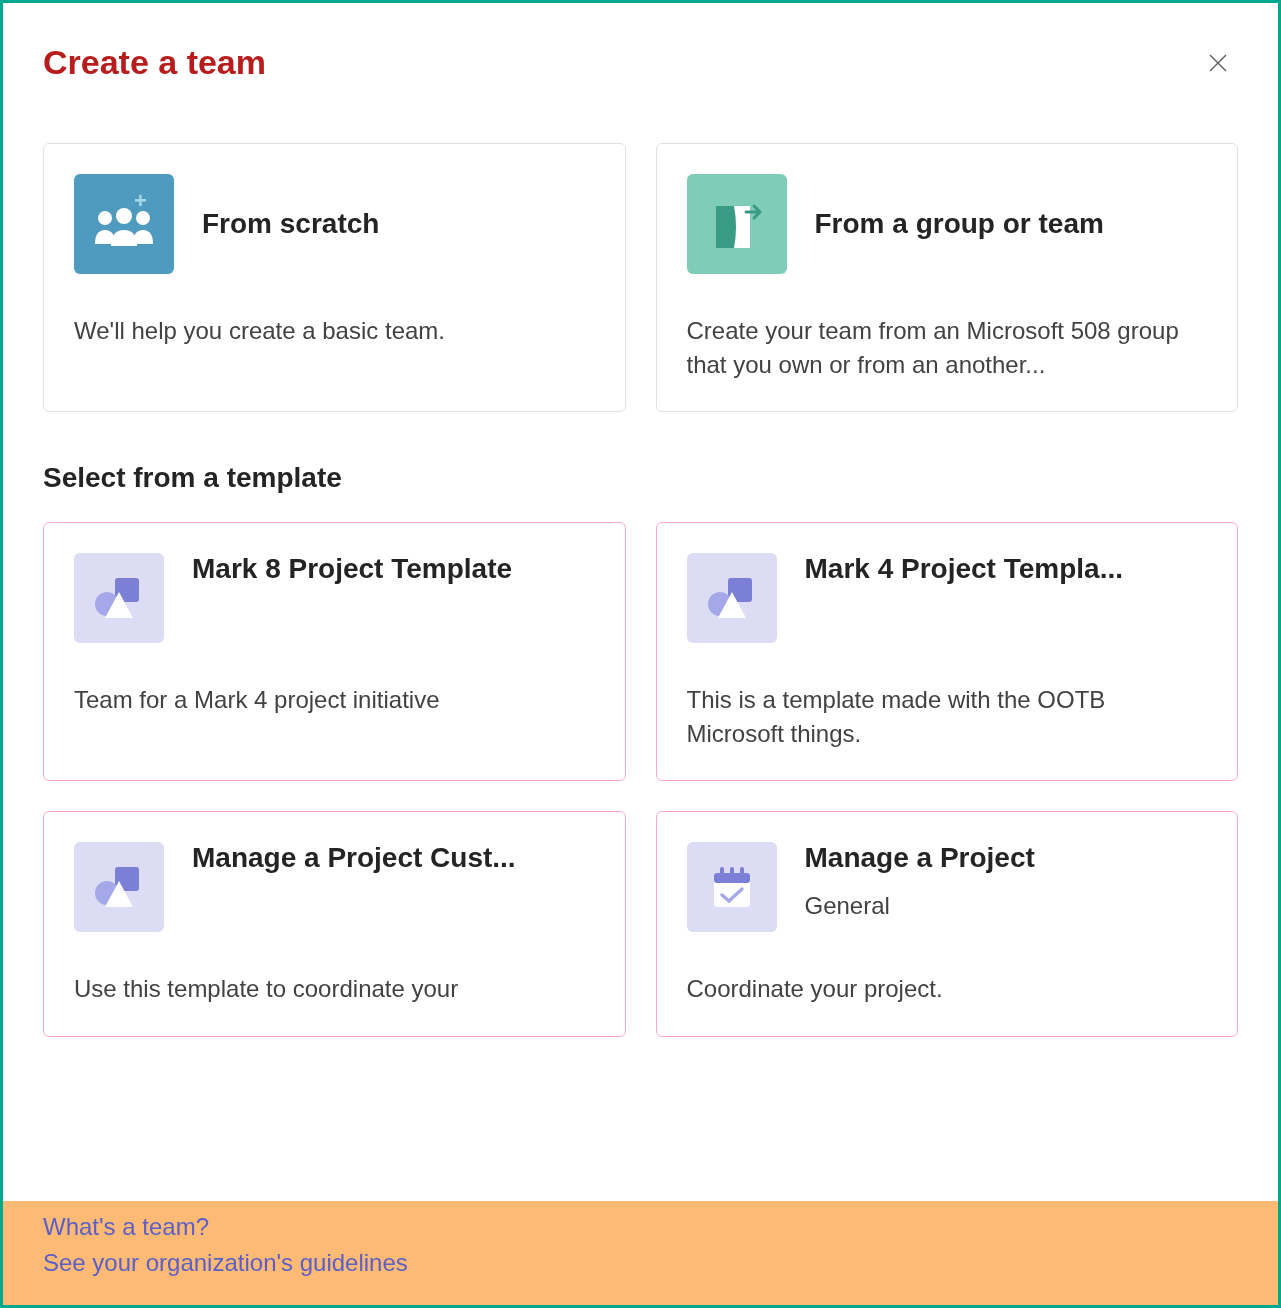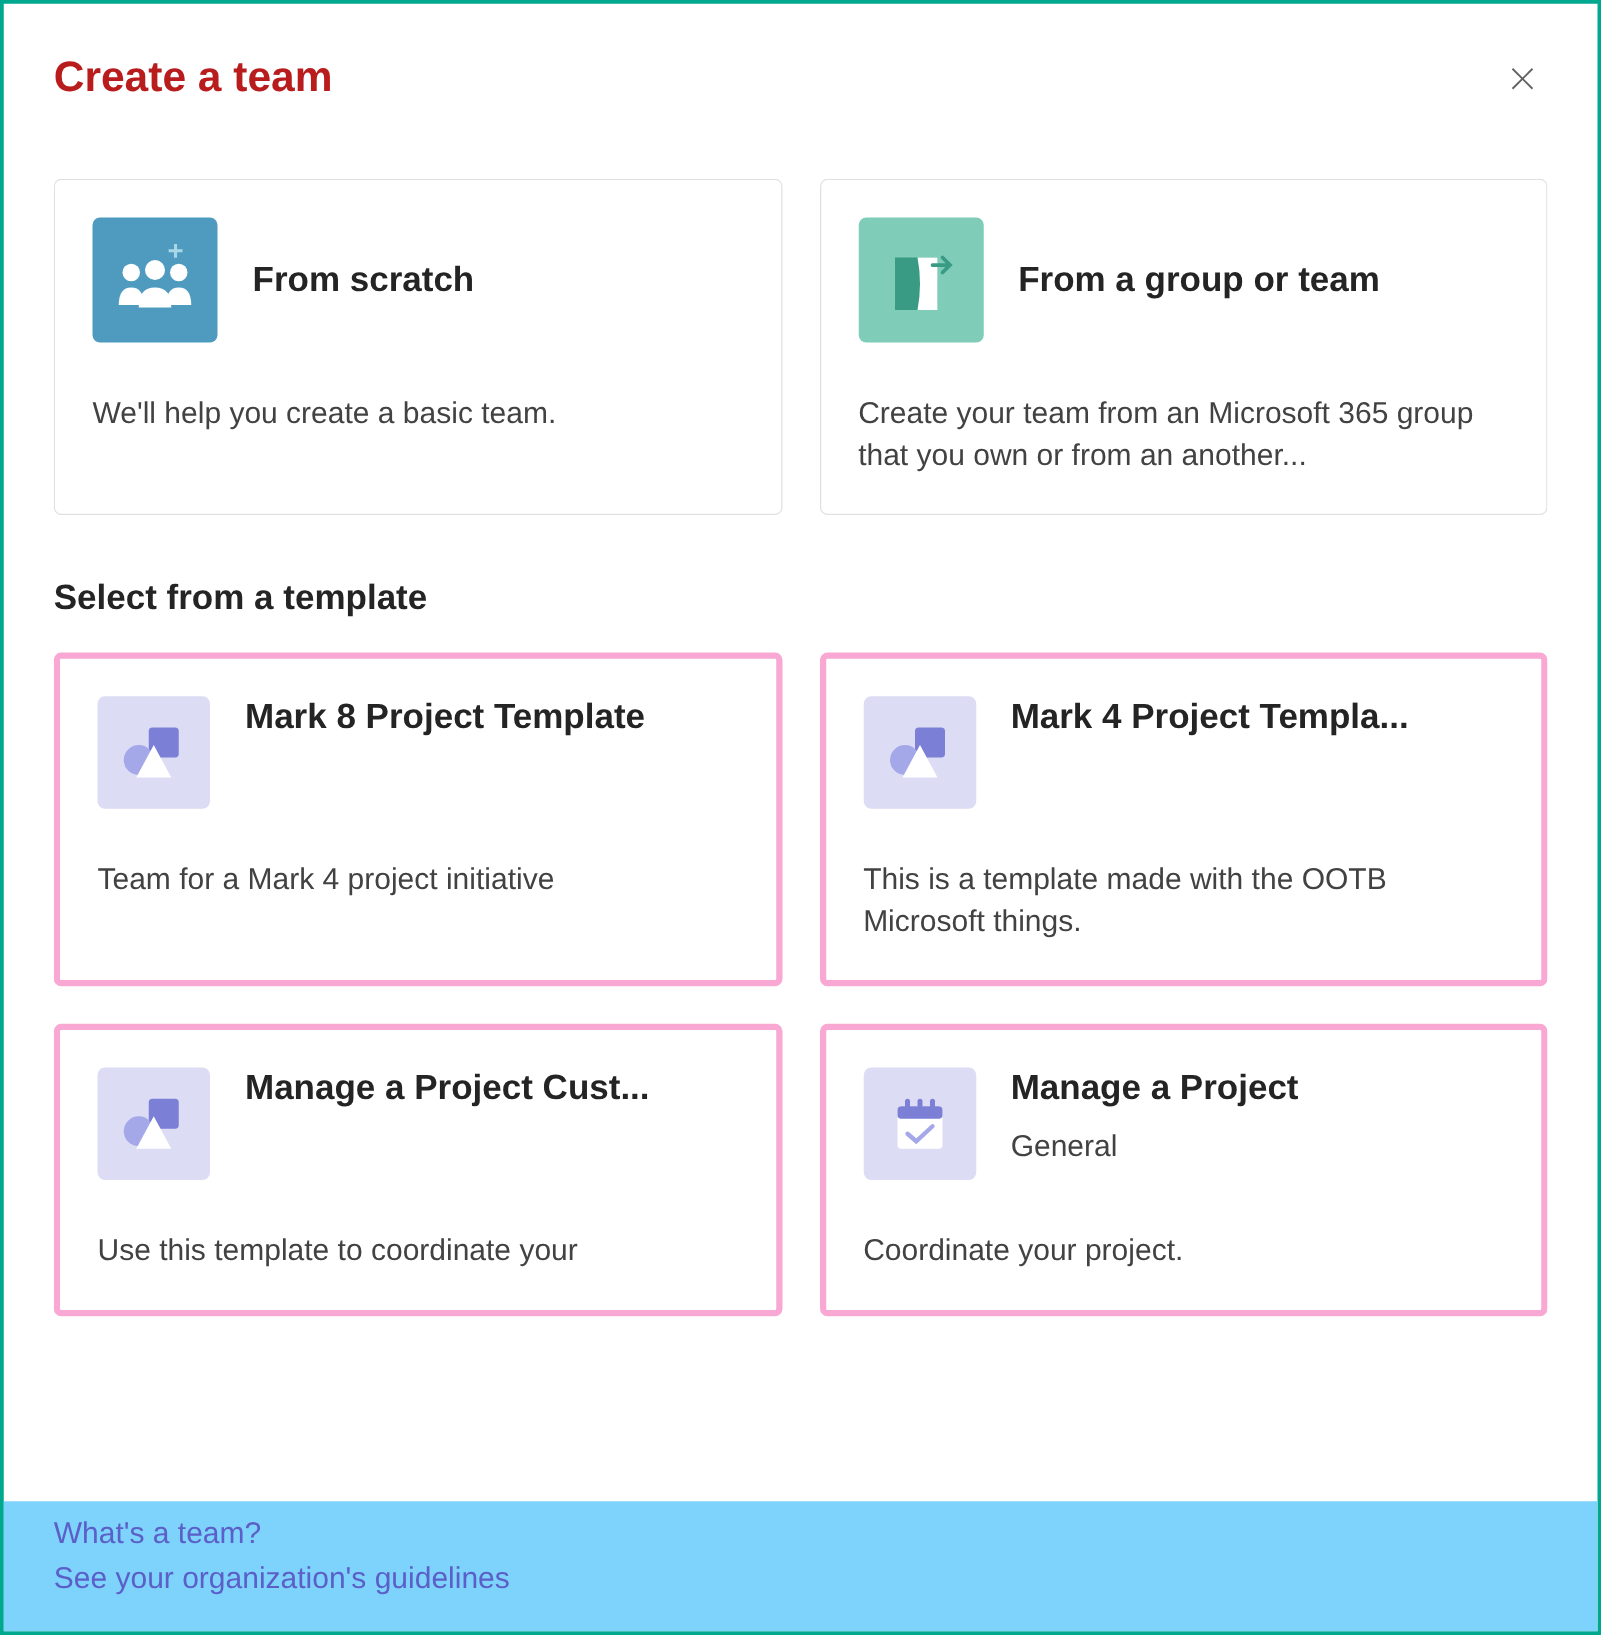--- a/index.html
+++ b/index.html
@@ -113,21 +113,21 @@
       font-weight: 700;
       color: #242424;
       margin-bottom: 28px;
     }
     .templates {
       display: grid;
       grid-template-columns: 1fr 1fr;
       gap: 30px;
     }
     .template-card {
-      border: 5px solid #f9a8d4;
+      border: 1px solid #f9a8d4;
       border-radius: 6px;
       padding: 30px;
       cursor: pointer;
       background: #ffffff;
     }
     .template-header {
       display: flex;
       align-items: flex-start;
       gap: 28px;
       margin-bottom: 40px;
@@ -135,21 +135,21 @@
     }
     .template-title-wrap {
       min-width: 0;
       flex: 1;
     }
     .footer {
       position: absolute;
       bottom: 0;
       left: 0;
       right: 0;
-      background: #7dd3fc;
+      background: #fdba74;
       padding: 12px 40px 28px 40px;
     }
     .footer-link {
       display: block;
       font-size: 24px;
       color: #5b5fc7;
       text-decoration: none;
       cursor: pointer;
       margin-bottom: 8px;
     }
@@ -195,21 +195,21 @@
         <div class="card-header">
           <div class="card-icon teal">
             <svg width="70" height="60" viewBox="0 0 70 60">
               <rect x="14" y="12" width="34" height="42" fill="#3a9b85"></rect>
               <path d="M 32 12 L 48 12 L 48 54 L 32 54 Q 36 33 32 12 Z" fill="#ffffff"></path>
               <path d="M 44 18 L 58 18 M 52 12 L 58 18 L 52 24" stroke="#3a9b85" stroke-width="3" fill="none" stroke-linecap="round"></path>
             </svg>
           </div>
           <div class="card-title">From a group or team</div>
         </div>
-        <div class="card-desc">Create your team from an Microsoft 365 group that you own or from an another...</div>
+        <div class="card-desc">Create your team from an Microsoft 508 group that you own or from an another...</div>
       </div>
     </div>
 
     <h2 class="section-title">Select from a template</h2>
 
     <div class="templates">
       <div class="template-card">
         <div class="template-header">
           <div class="card-icon lavender">
             <svg width="60" height="60" viewBox="0 0 60 60">

